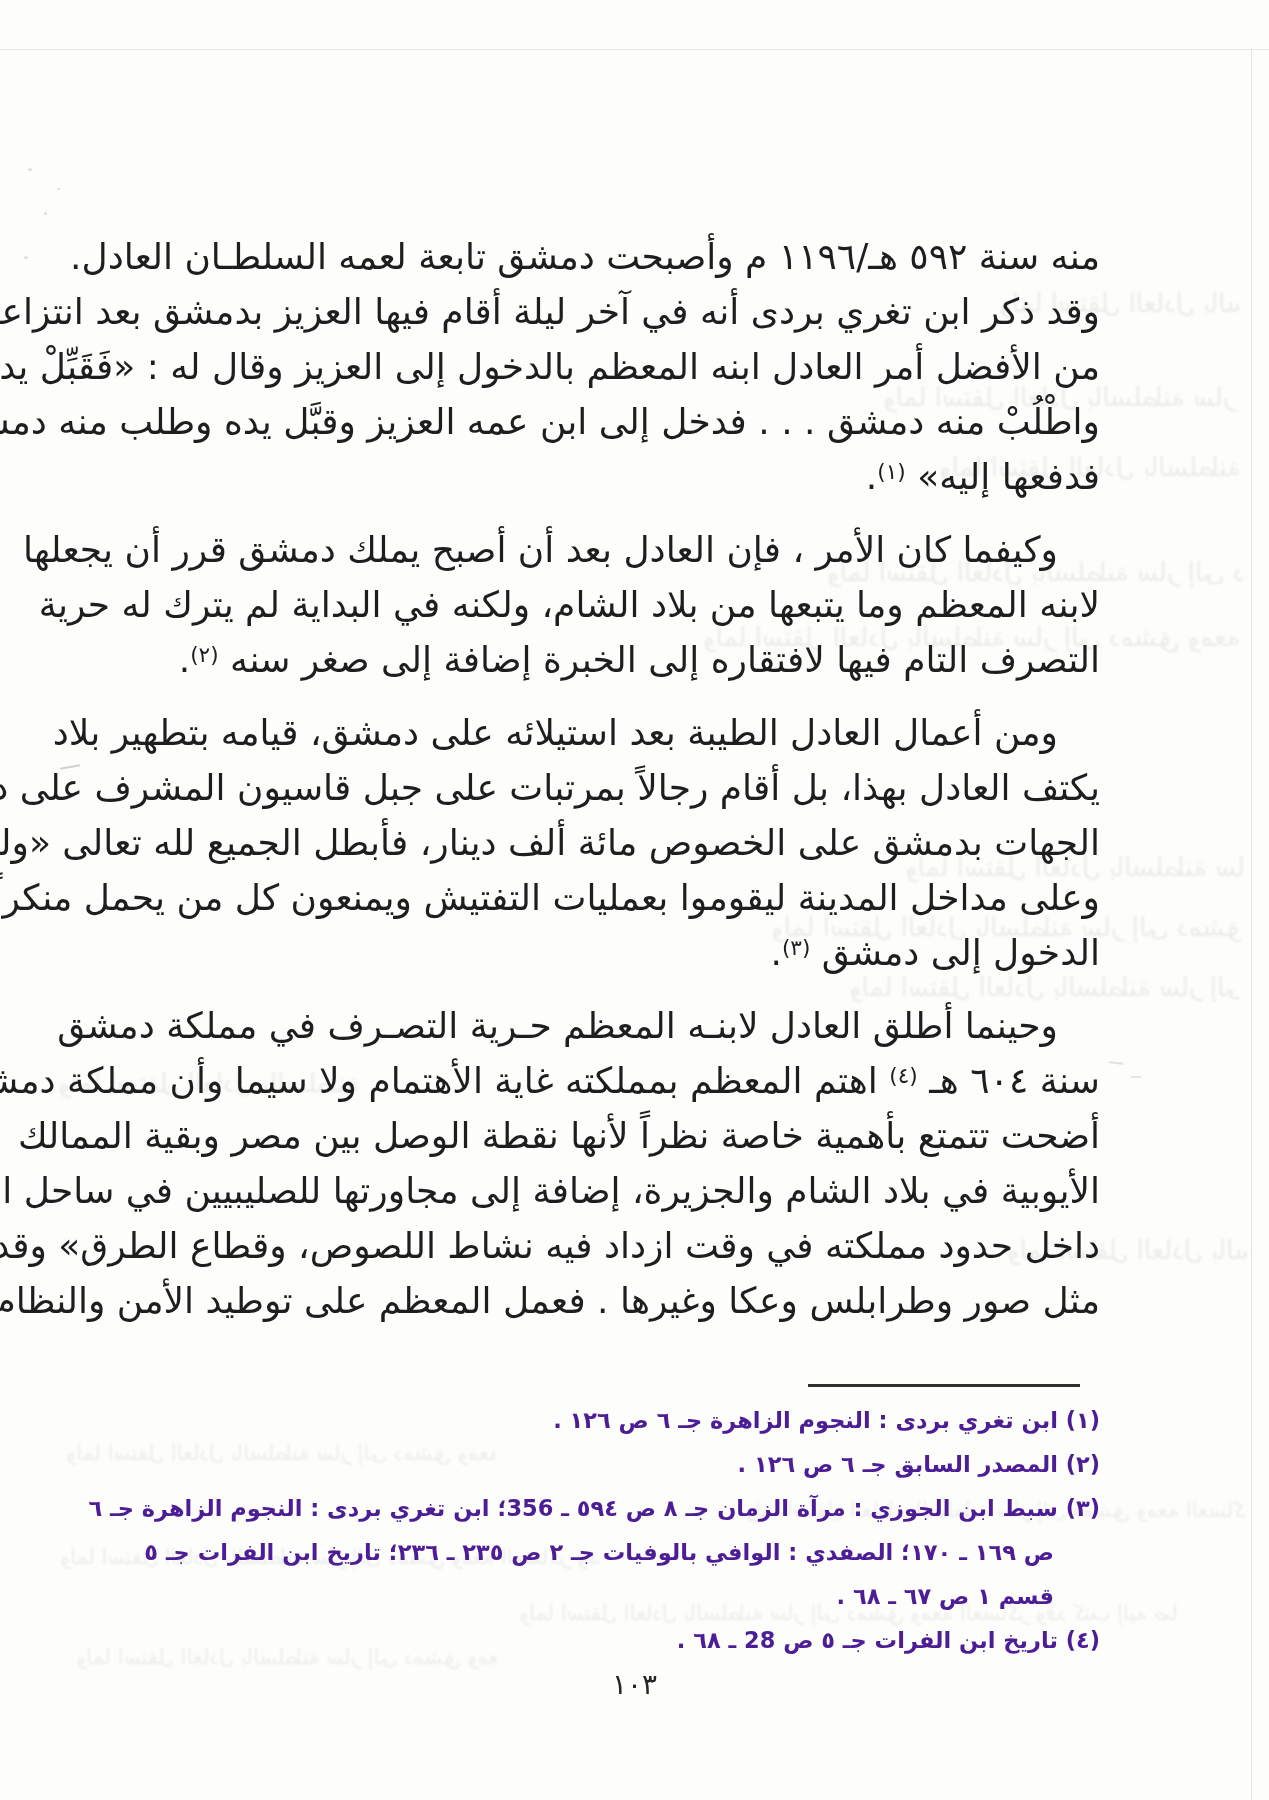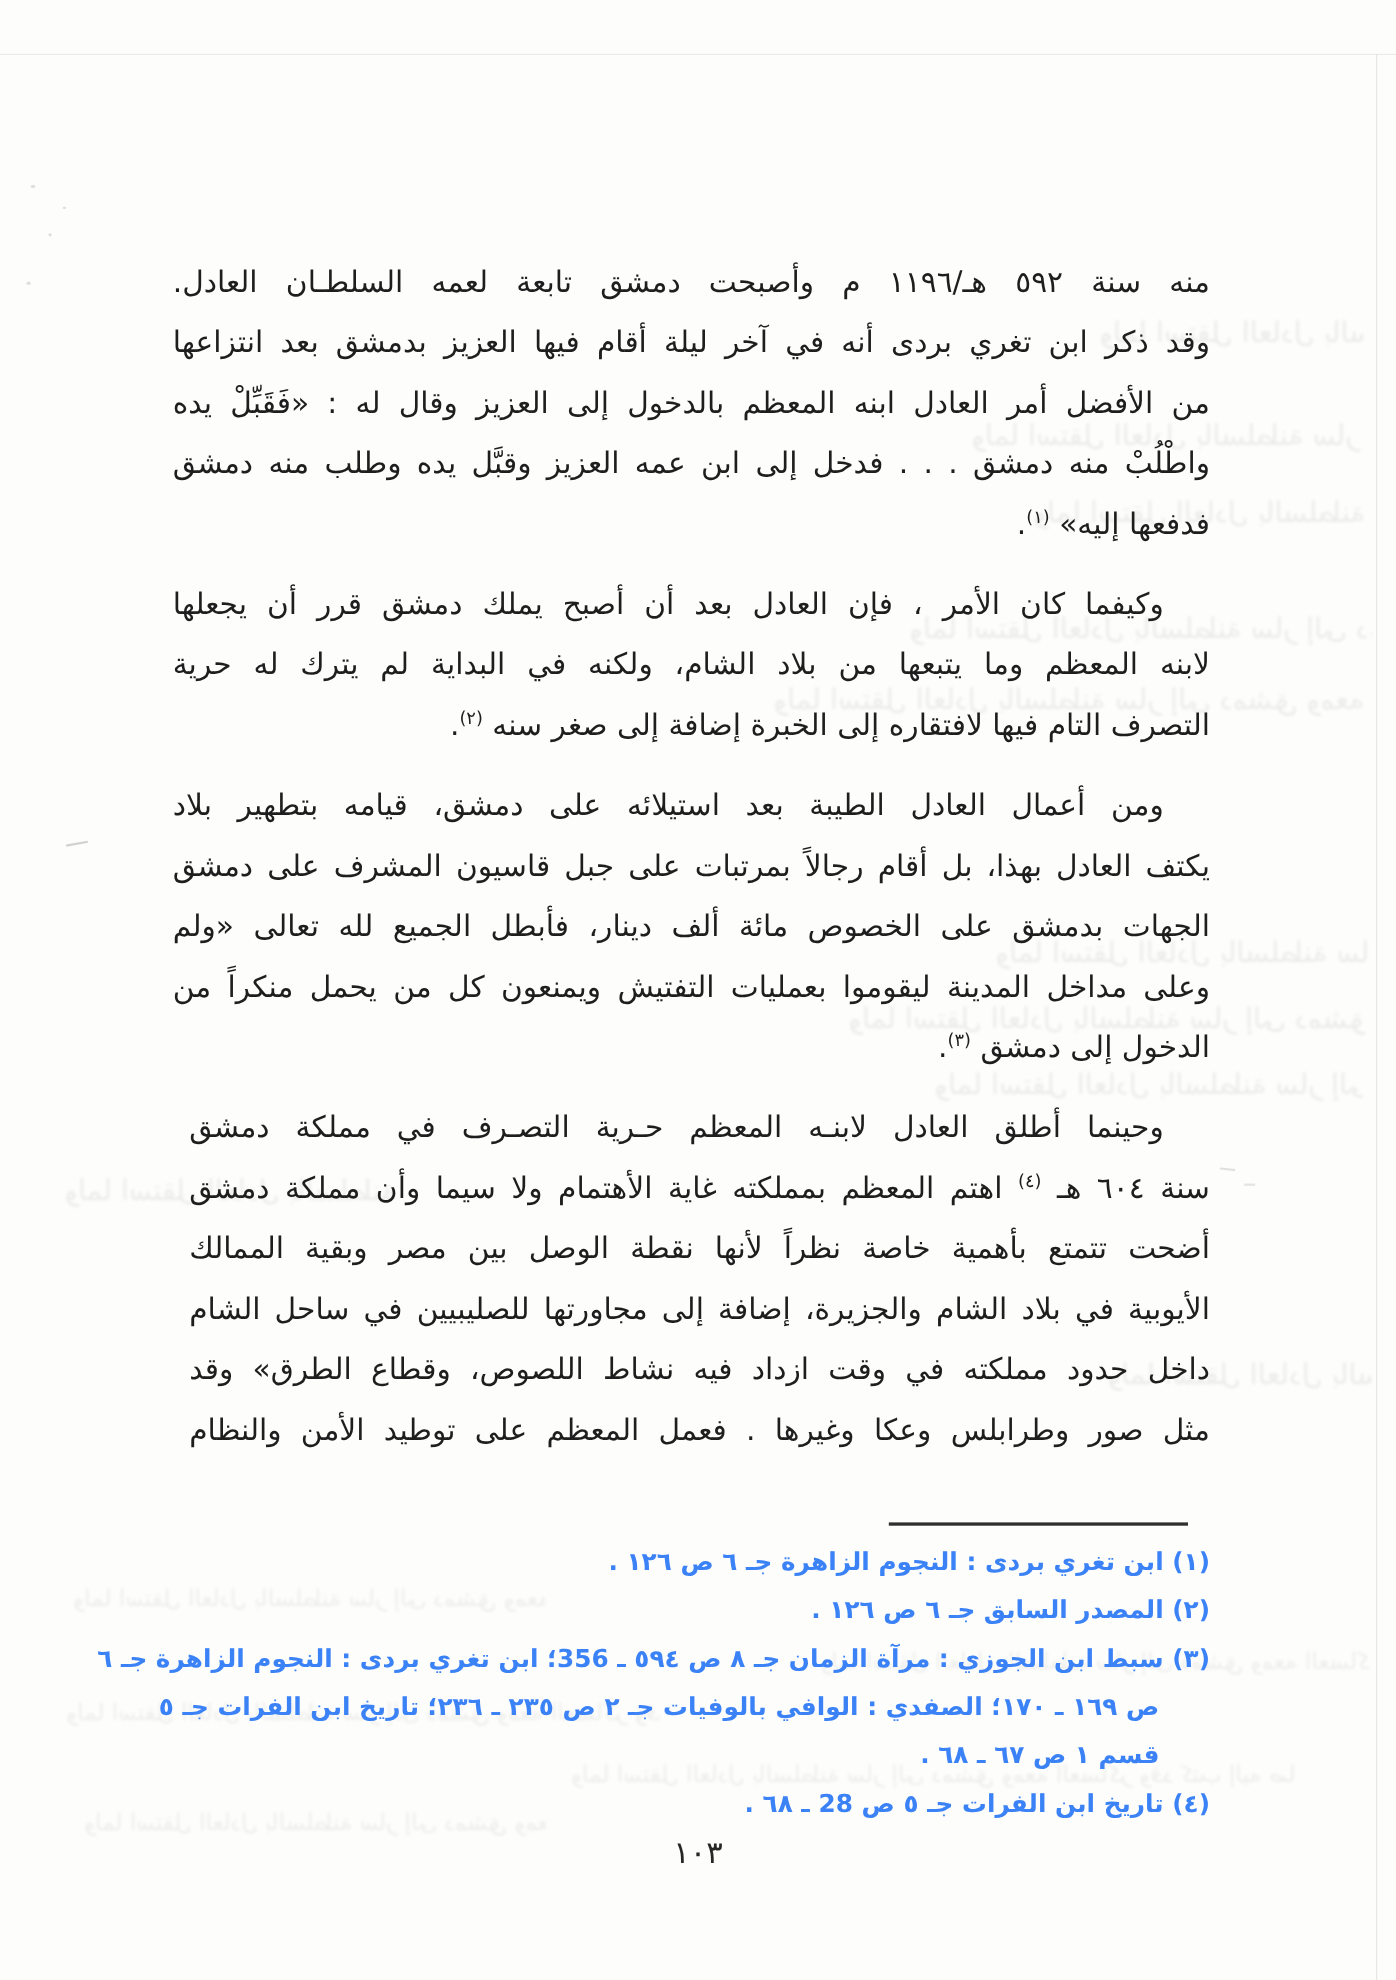--- a/index.html
+++ b/index.html
@@ -7,37 +7,37 @@
     position:relative;width:1269px;height:1800px;background:#fdfdfc;
     overflow:hidden;font-family:"DejaVu Sans",sans-serif;color:#212121;
   }
   .edge{position:absolute;background:#e9e9e6;}
   .edge-top{left:0;top:49px;width:1269px;height:1px;}
   .edge-right{top:49px;right:17px;width:1px;height:1751px;background:#e4e4e1;}
 
   
   .body-text{
     position:absolute;top:229px;right:169px;width:943px;
-    direction:rtl;font-size:27px;line-height:55px;color:#1e1e1e;
+    direction:rtl;font-size:36px;line-height:55px;color:#1e1e1e;
   }
   .paragraph{margin:0 0 18px 0;}
   .paragraph:last-child{margin-bottom:0;margin-left:15px;}
   .line{
     height:55px;white-space:nowrap;overflow:visible;
     text-align:justify;text-align-last:justify;text-justify:inter-word;
   }
   .line.end{text-align-last:right;}
   .line.indent{padding-right:42px;}
   sup{font-size:0.6em;vertical-align:10px;line-height:0;}
 
   
   .fn-sep{position:absolute;top:1384px;right:189px;width:272px;height:3px;background:#2f2f2f;}
   .footnotes{
     position:absolute;top:1398px;right:169px;width:943px;
-    direction:rtl;font-size:22.5px;line-height:44px;font-weight:bold;color:#3b82f6;
+    direction:rtl;font-size:22.5px;line-height:44px;font-weight:bold;color:#4c1d95;
   }
   .fline{height:44px;white-space:nowrap;text-align:right;text-justify:inter-word;}
   .fline.justify{text-align:justify;text-align-last:justify;}
   .fline.hang{padding-right:46px;}
 
   .page-number{
     position:absolute;top:1668px;left:0;width:1269px;text-align:center;
     direction:rtl;font-size:28px;letter-spacing:5px;color:#262626;
   }
 

